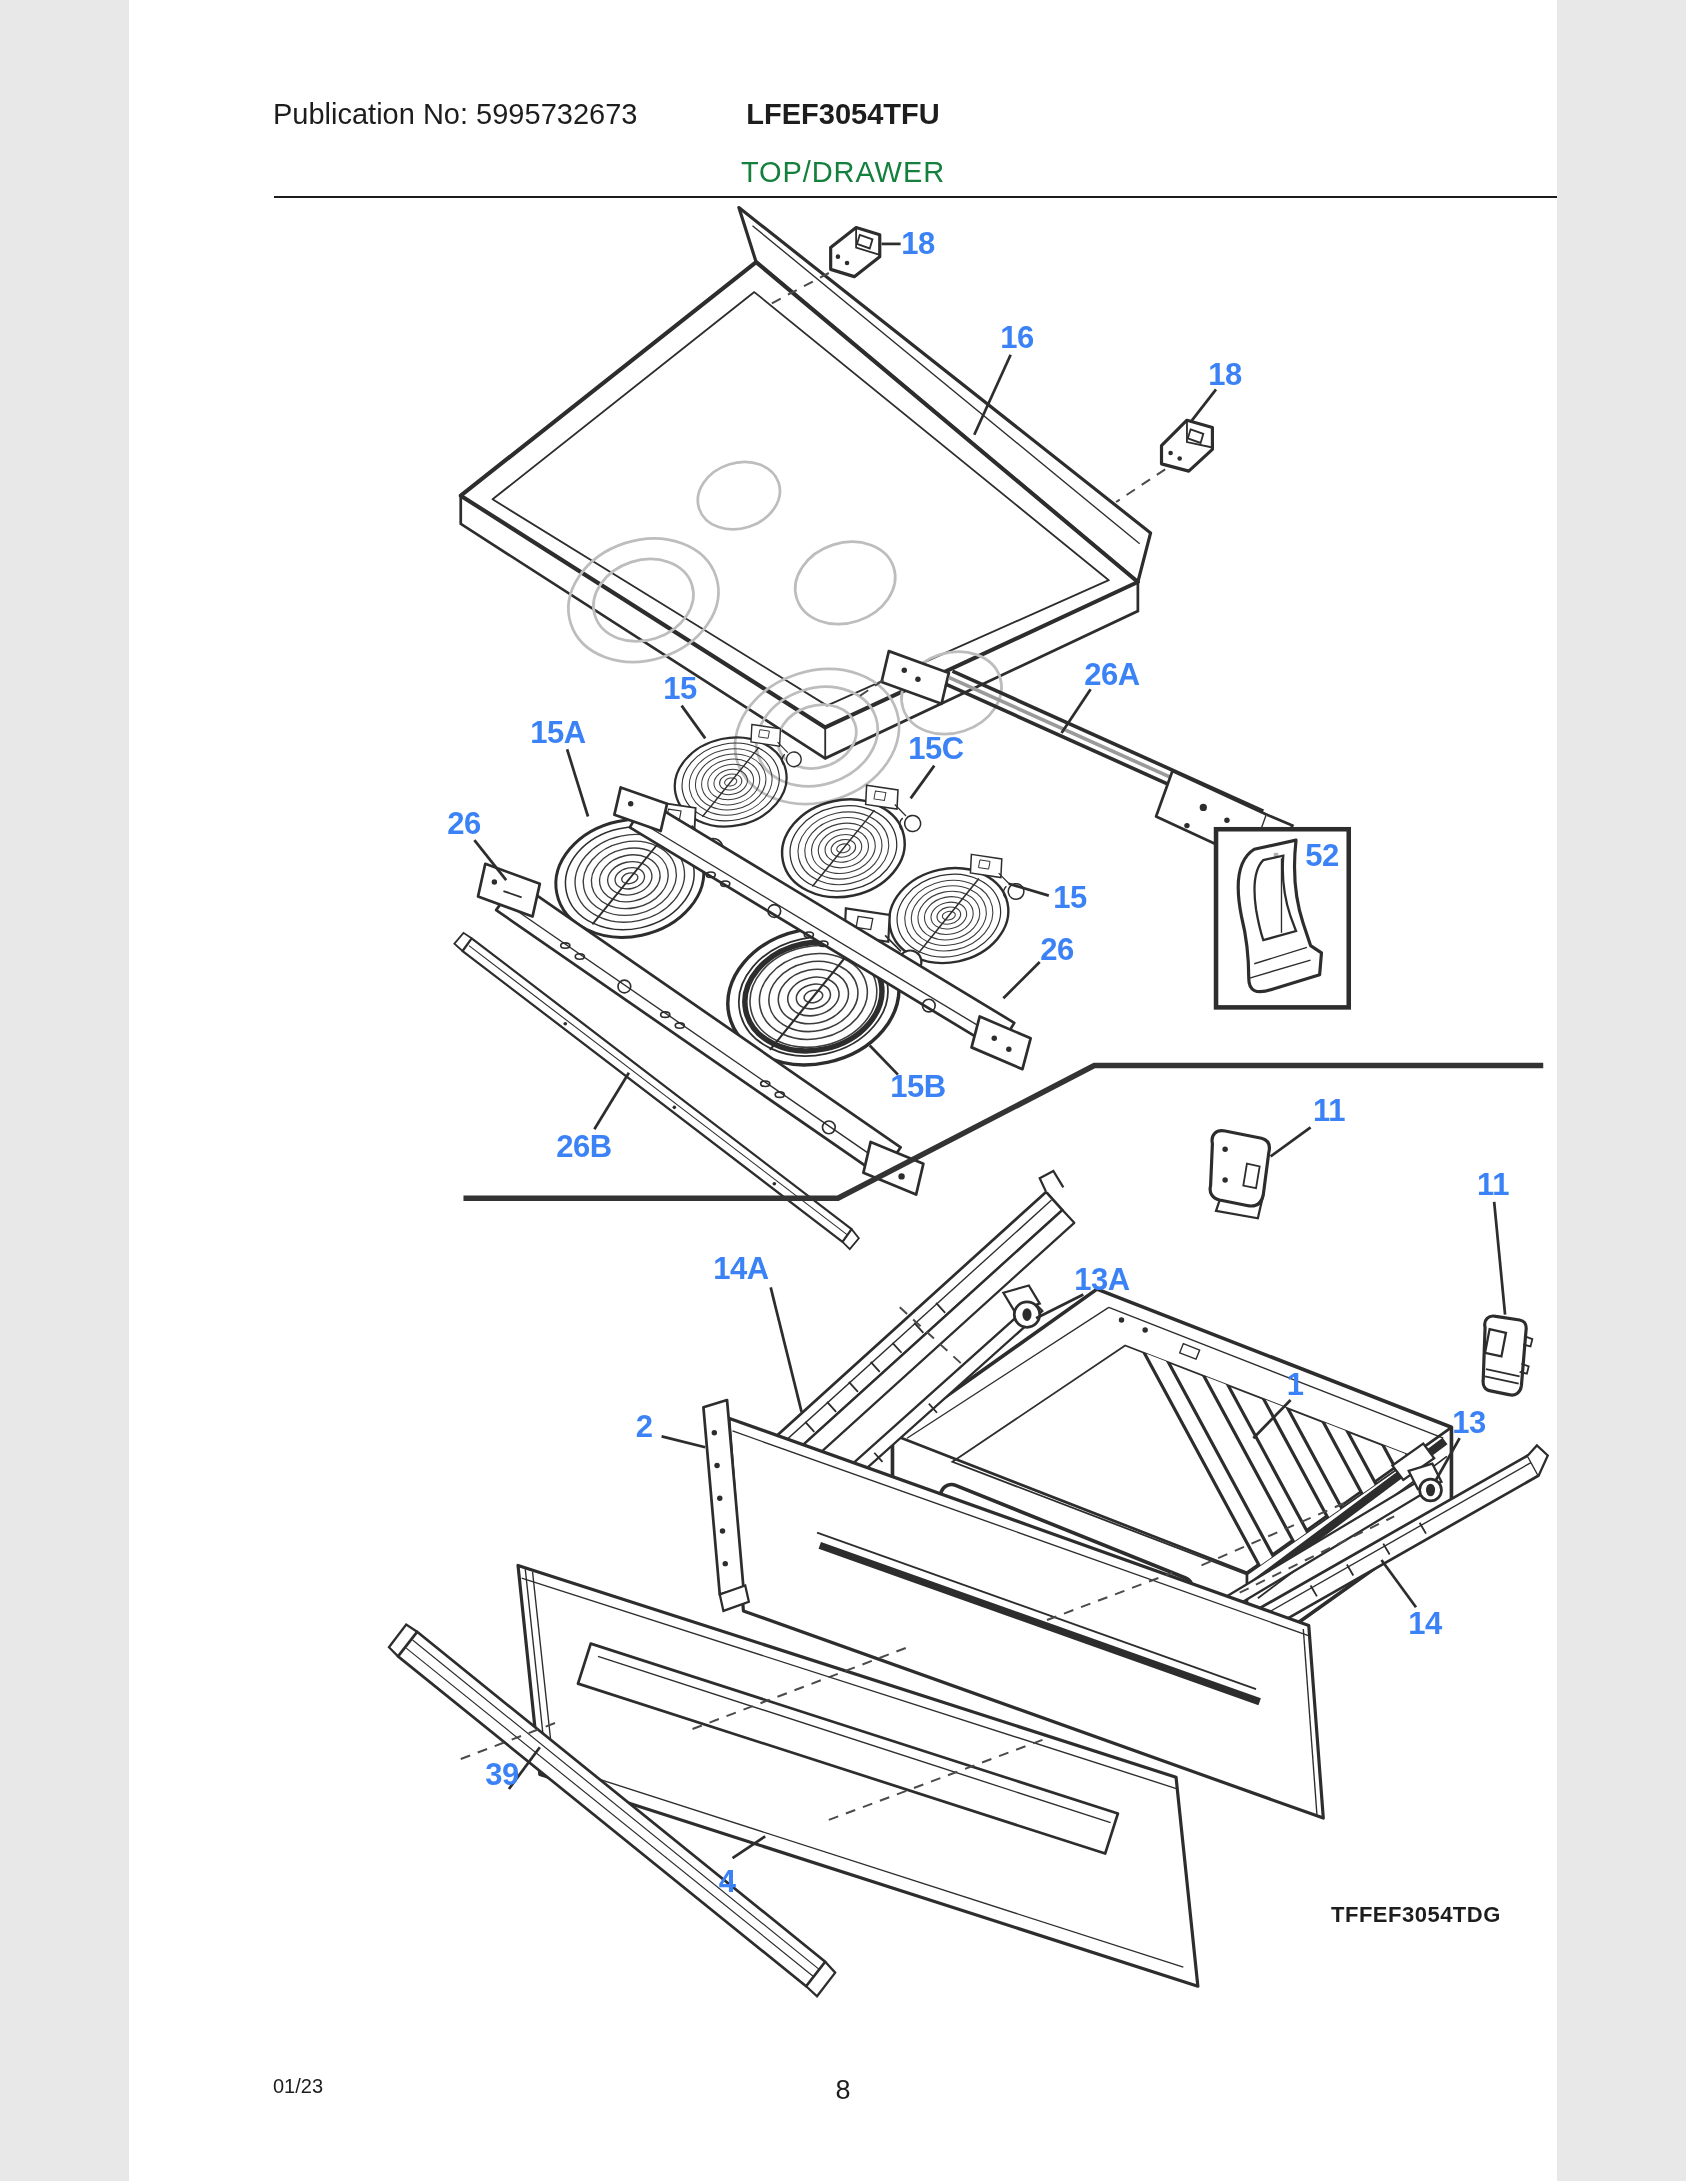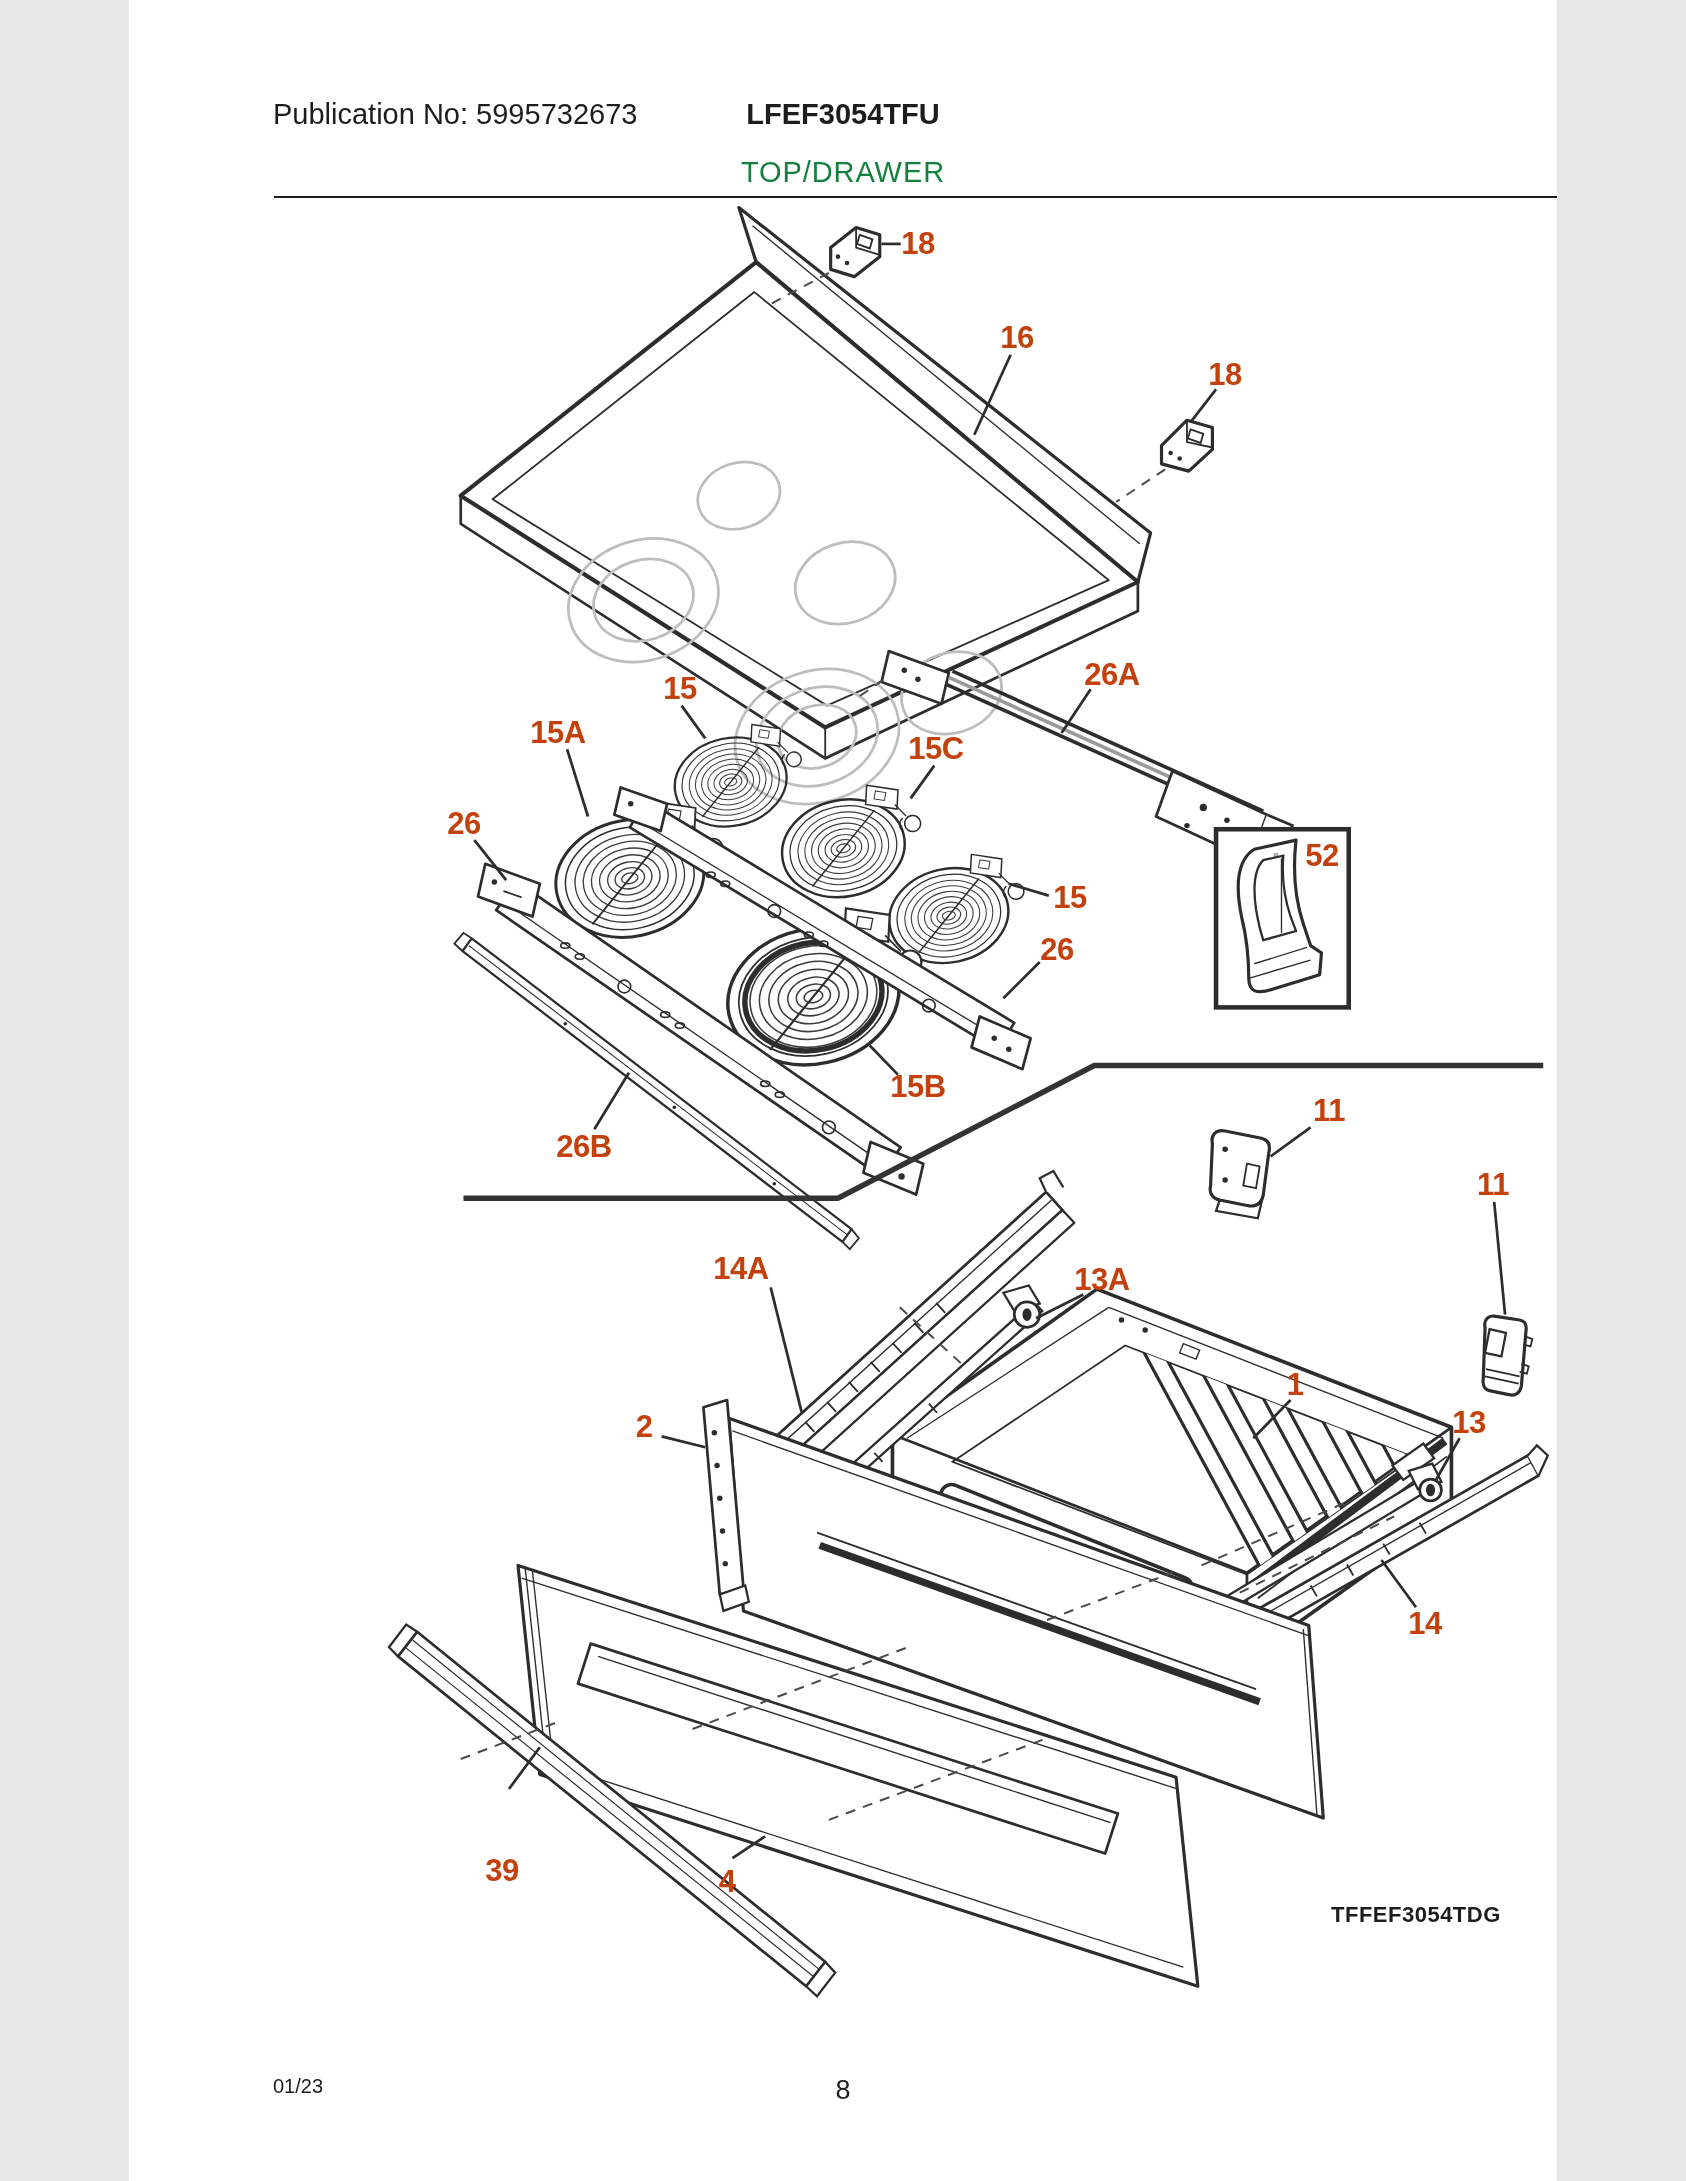--- a/index.html
+++ b/index.html
@@ -10,21 +10,21 @@
   .abs{position:absolute;white-space:nowrap;}
   .hdr-pub{left:144px;top:98px;font-size:29px;}
   .hdr-model{left:50%;top:98px;transform:translateX(-50%);font-size:29px;font-weight:bold;}
   .hdr-title{left:50%;top:156px;transform:translateX(-50%);font-size:29px;color:#15803d;letter-spacing:0.9px;}
   .rule{position:absolute;left:145px;top:196px;width:1396px;height:0;border-top:2.7px solid #1c1c1c;}
   .ftr-date{left:144px;top:2075px;font-size:20px;}
   .ftr-page{left:50%;top:2075px;transform:translateX(-50%);font-size:27px;}
   .variant{left:1202px;top:1902px;font-size:22px;font-weight:bold;letter-spacing:0.5px;}
   .co{
     position:absolute;transform:translate(-50%,-50%);
-    font-size:31px;font-weight:bold;color:#c2410c;letter-spacing:-0.5px;
+    font-size:31px;font-weight:bold;color:#3b82f6;letter-spacing:-0.5px;
   }
   svg{position:absolute;left:0;top:0;}
   .ln{stroke:#2d2d2d;fill:none;}
   .wt{stroke:#2d2d2d;fill:#ffffff;}
 </style>
 </head>
 <body>
 
 <div class="page">
 
@@ -349,21 +349,21 @@
   <div class="co" style="left:789px;top:1087px">15B</div>
   <div class="co" style="left:455px;top:1147px">26B</div>
   <div class="co" style="left:1200px;top:1111px">11</div>
   <div class="co" style="left:1364px;top:1185px">11</div>
   <div class="co" style="left:973px;top:1280px">13A</div>
   <div class="co" style="left:612px;top:1269px">14A</div>
   <div class="co" style="left:1166px;top:1385px">1</div>
   <div class="co" style="left:515px;top:1427px">2</div>
   <div class="co" style="left:1340px;top:1423px">13</div>
   <div class="co" style="left:1296px;top:1624px">14</div>
-  <div class="co" style="left:373px;top:1871px">39</div>
+  <div class="co" style="left:373px;top:1775px">39</div>
   <div class="co" style="left:598px;top:1882px">4</div>
 
   <div class="abs variant">TFFEF3054TDG</div>
 
   <div class="abs ftr-date">01/23</div>
   <div class="abs ftr-page">8</div>
 </div>
 
 
 </body></html>

